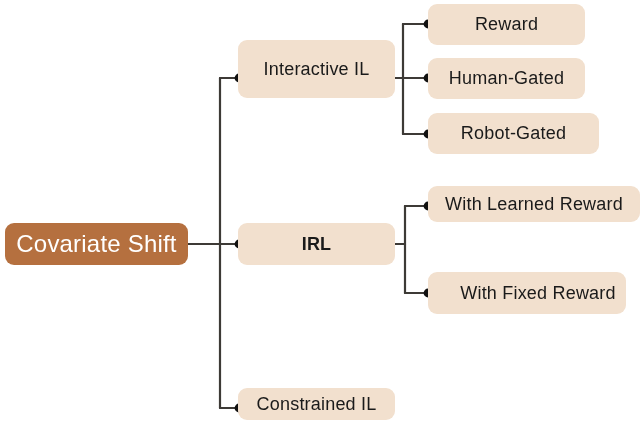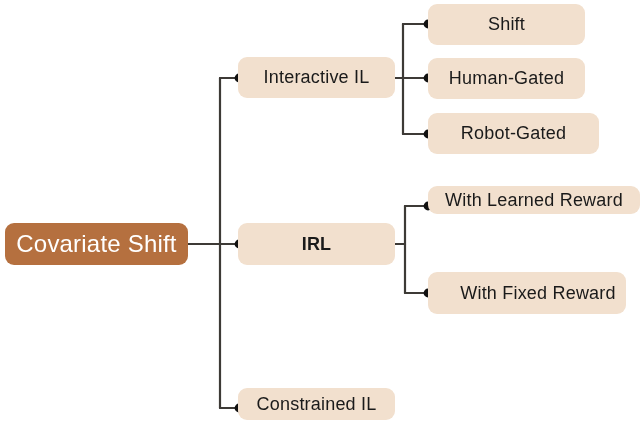--- a/index.html
+++ b/index.html
@@ -43,28 +43,28 @@
   }
   .node-branch,
   .node-leaf {
     background: #f2e0ce;
     color: #1a1a1a;
     font-size: 18px;
   }
   
   #n-root      { left: 5px;   top: 223px; width: 183px; height: 42px; }
   
-  #n-inter     { left: 238px; top: 57px;  width: 157px; height: 41px; }
+  #n-inter     { left: 238px; top: 40px;  width: 157px; height: 58px; }
   #n-irl       { left: 238px; top: 223px; width: 157px; height: 42px; font-weight: bold; }
   #n-constr    { left: 238px; top: 388px; width: 157px; height: 32px; }
   
   #n-dagger    { left: 428px; top: 4px;   width: 157px; height: 41px; }
   #n-human     { left: 428px; top: 58px;  width: 157px; height: 41px; }
   #n-robot     { left: 428px; top: 113px; width: 171px; height: 41px; }
-  #n-learned   { left: 428px; top: 186px; width: 212px; height: 28px; }
+  #n-learned   { left: 428px; top: 186px; width: 212px; height: 36px; }
   #n-fixed     { left: 428px; top: 272px; width: 198px; height: 42px; padding-left: 22px; }
 </style>
 </head>
 <body>
 
 <div id="diagram-root">
 
   <svg id="edge-layer" width="640" height="428" viewBox="0 0 640 428">
 
     <path d="M188,244 L220,244" fill="none" stroke="#3d3a36" stroke-width="2.2" stroke-linecap="round"></path>
@@ -108,21 +108,21 @@
 
   <div class="node node-branch" id="n-irl">
     <span>IRL</span>
   </div>
 
   <div class="node node-branch" id="n-constr">
     <span>Constrained IL</span>
   </div>
 
   <div class="node node-leaf" id="n-dagger">
-    <span>Shift</span>
+    <span>Reward</span>
   </div>
 
   <div class="node node-leaf" id="n-human">
     <span>Human-Gated</span>
   </div>
 
   <div class="node node-leaf" id="n-robot">
     <span>Robot-Gated</span>
   </div>
 

